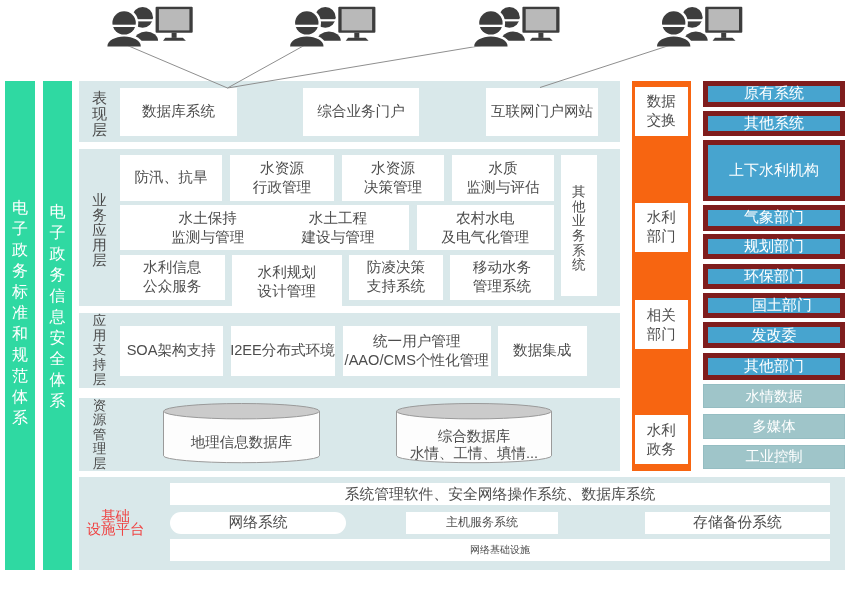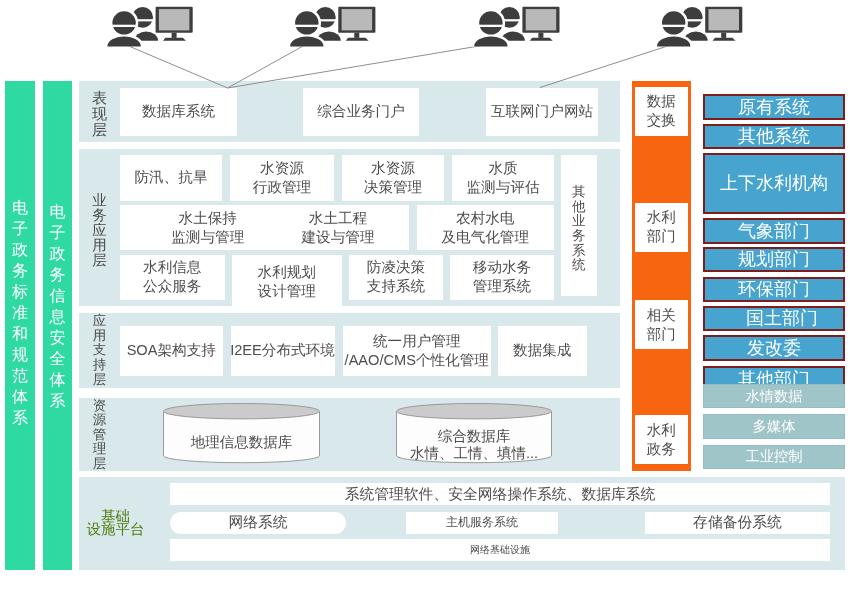--- a/index.html
+++ b/index.html
@@ -8,22 +8,22 @@
   .panel{position:absolute;background:#d9e8ea;}
   .box{position:absolute;background:#fff;color:#4d4d4d;display:flex;align-items:center;
        justify-content:center;text-align:center;font-size:14.6px;line-height:19px;white-space:nowrap;}
   .vlabel{position:absolute;color:#4a4a4a;text-align:center;}
   .gbar{position:absolute;top:80.5px;height:489.5px;background:#2fd9a2;}
   .gtext{position:absolute;left:0;width:100%;text-align:center;
          color:#fff;font-size:16px;line-height:21.1px;}
   .obox{position:absolute;left:634.5px;width:53.5px;background:#fff;color:#4d4d4d;display:flex;
         align-items:center;justify-content:center;text-align:center;font-size:14.5px;line-height:19px;}
   .bbox{position:absolute;left:703px;width:142px;background:#47a4cf;color:#fff;display:flex;
-        align-items:center;justify-content:center;font-size:18px;box-sizing:border-box;
-        border:2px solid #7f1d1d;margin-top:13px;}
+        align-items:center;justify-content:center;font-size:15px;box-sizing:border-box;
+        border:5px solid #7f1d1d;}
   .tbox{position:absolute;left:703px;width:142px;background:#9fc5c9;color:#fff;display:flex;
         align-items:center;justify-content:center;font-size:14.3px;box-sizing:border-box;
         border:1px solid #95bdc2;}
 </style>
 </head>
 <body>
 <div id="page">
 
 <div class="gbar" style="left:5px;width:30px;">
   <div class="gtext" style="top:116px;">电<br>子<br>政<br>务<br>标<br>准<br>和<br>规<br>范<br>体<br>系</div>
@@ -95,21 +95,21 @@
 
 <svg style="position:absolute;left:396px;top:403px;" width="156" height="61" viewBox="0 0 156 61">
   <path d="M0.5 8 L0.5 52.8 A77.5 6.9 0 0 0 155.5 52.8 L155.5 8" fill="#fdfdfd" stroke="#9a9a9a" stroke-width="1"></path>
   <ellipse cx="78" cy="8.2" rx="77.5" ry="7.7" fill="#cbcbcb" stroke="#9a9a9a" stroke-width="1"></ellipse>
   <text x="78" y="37.5" text-anchor="middle" font-size="14.5" fill="#4d4d4d">综合数据库</text>
   <text x="78" y="55" text-anchor="middle" font-size="14.5" fill="#4d4d4d">水情、工情、填情...</text>
 </svg>
 
 <div class="panel" style="left:79px;top:477px;width:766px;height:93px;"></div>
 
-<div style="position:absolute;left:82px;top:509.5px;width:67px;text-align:center;color:#4d7c0f;font-size:14.5px;line-height:13.6px;">基础<br>设施平台</div>
+<div style="position:absolute;left:82px;top:509.5px;width:67px;text-align:center;color:#ef4444;font-size:14.5px;line-height:13.6px;">基础<br>设施平台</div>
 
 <div class="box" style="left:170px;top:483px;width:660px;height:22px;font-size:14.8px;">系统管理软件、安全网络操作系统、数据库系统</div>
 
 <div class="box" style="left:170px;top:511.5px;width:176px;height:22px;font-size:14.8px;border-radius:11px;">网络系统</div>
 
 <div class="box" style="left:406px;top:511.5px;width:152px;height:22px;font-size:12px;">主机服务系统</div>
 
 <div class="box" style="left:645px;top:511.5px;width:185px;height:22px;font-size:14.8px;">存储备份系统</div>
 
 <div class="box" style="left:170px;top:538.5px;width:660px;height:22px;font-size:10px;">网络基础设施</div>

